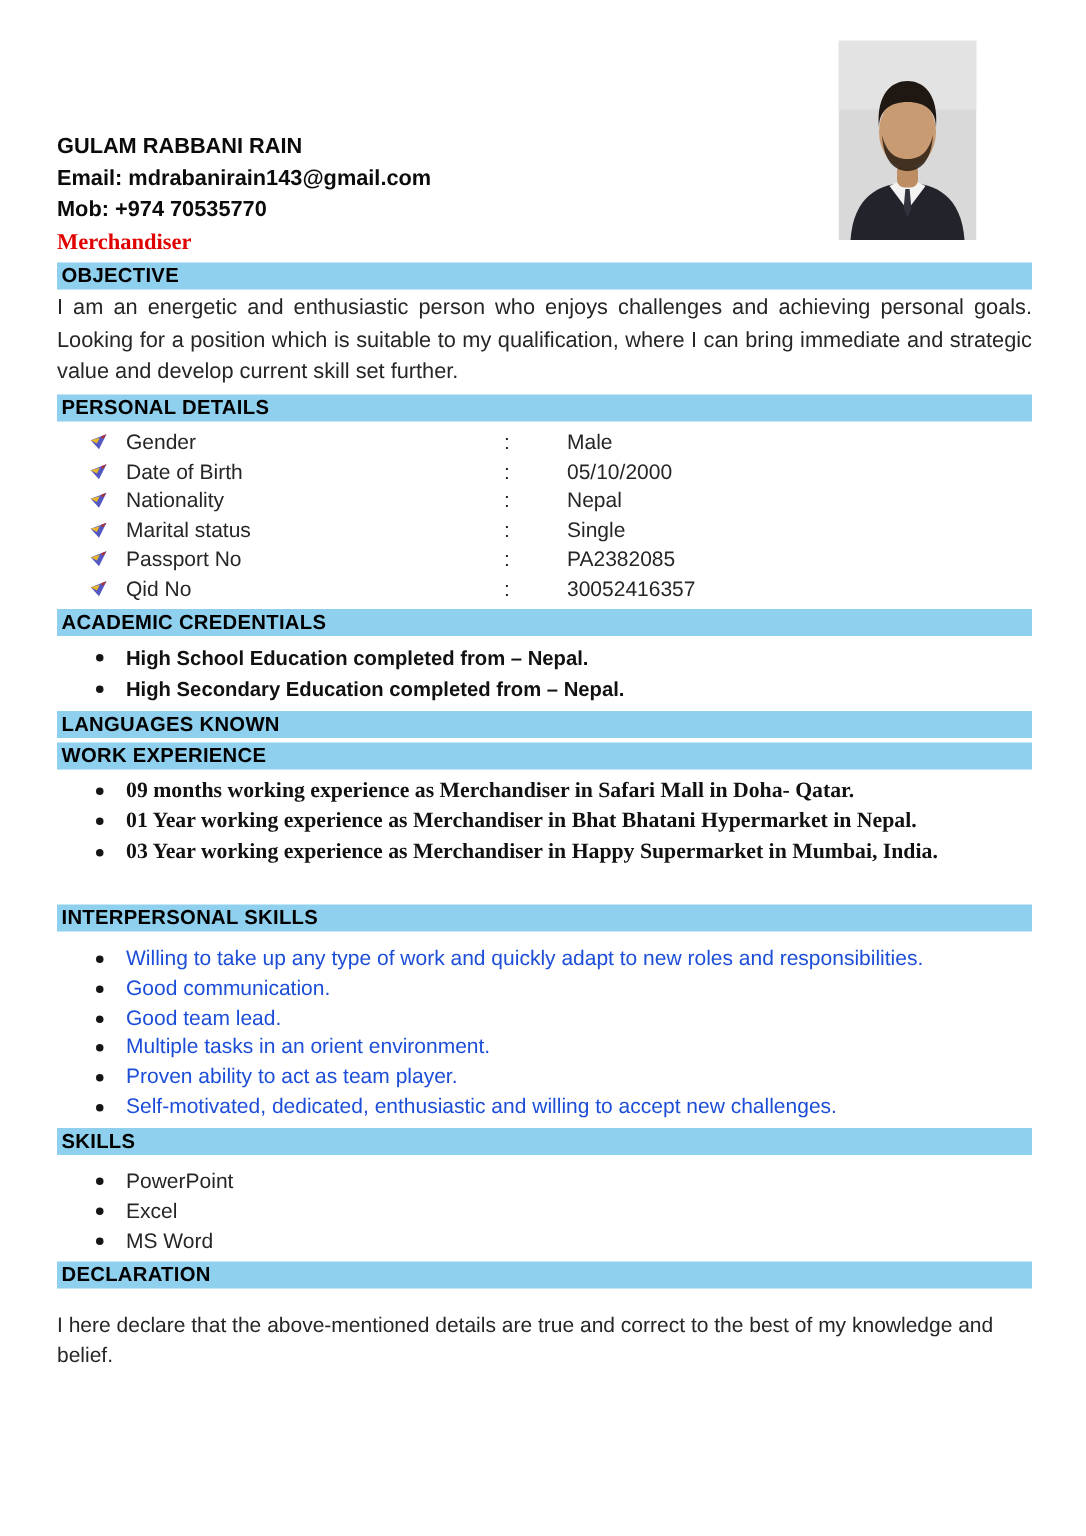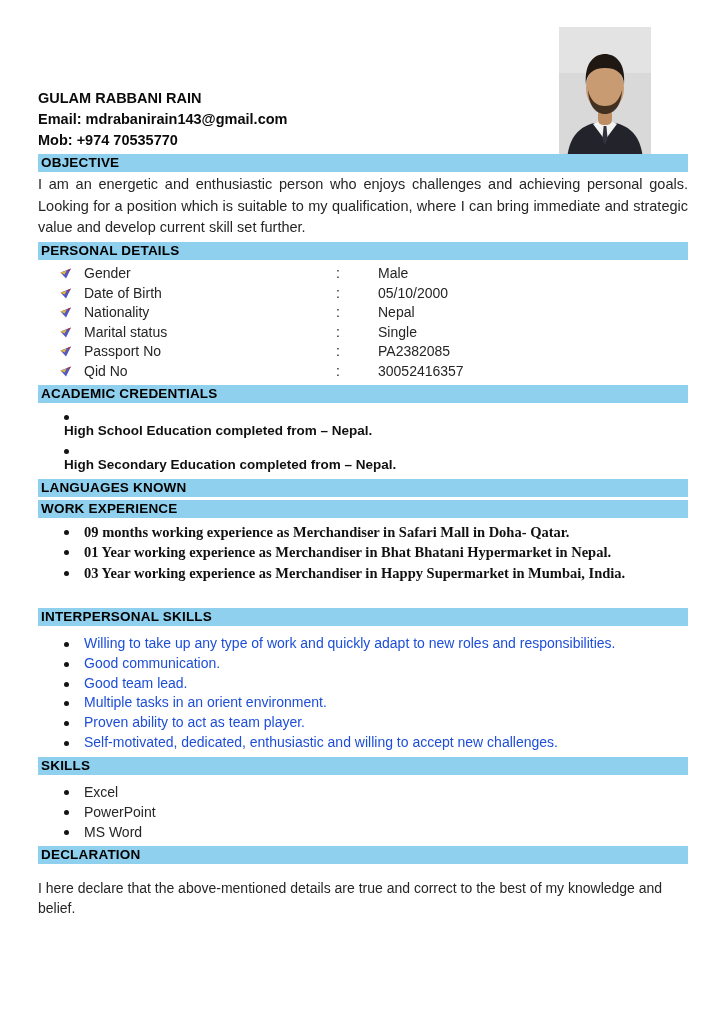--- a/index.html
+++ b/index.html
@@ -40,21 +40,21 @@
   .pd-rows{margin:4px 0 4px 0;}
   .pd-row{display:flex; align-items:center; padding-left:22px; height:19.5px; font-size:14px; color:#262626;}
   .pd-bullet{flex:0 0 12px; margin-right:12px; display:inline-flex;}
   .pd-label{width:252px;}
   .pd-colon{width:42px;}
   .pd-value{flex:1;}
   
   .list{margin:4px 0 4px 0;}
   .li{display:flex; padding-left:26px;}
   .dot{flex:0 0 5px; width:5px; height:5px; border-radius:50%; background:#151515; margin-right:15px; margin-top:8px;}
-  .li-academic{font-weight:700; font-size:13.5px; line-height:21px; color:#111;flex-direction:column;}
+  .li-academic{font-weight:700; font-size:13.5px; line-height:21px; color:#111;}
   .li-lang{font-weight:700; font-size:13.5px; line-height:20px; color:#111;}
   .li-work{font-family:"Liberation Serif",serif; font-weight:700; font-size:14.5px; line-height:20.5px; color:#111;}
   .li-inter{font-size:14px; line-height:19.8px; color:#1d4ed8;}
   .li-skill{font-size:14px; line-height:20px; color:#262626;}
   .gap-before-inter{height:18px;}
   .decl-text{font-size:14px; line-height:20px; margin-top:14px; color:#262626;}
 </style>
 </head>
 <body>
 
@@ -77,20 +77,21 @@
   <div class="header-block">
     <div class="hdr-line">GULAM RABBANI RAIN</div>
     <div class="hdr-line">
       <span>Email:</span>
       <span>mdrabanirain143@gmail.com</span>
     </div>
     <div class="hdr-line">
       <span>Mob:</span>
       <span>+974 70535770</span>
     </div>
+    <div class="job-title">Merchandiser</div>
   </div>
 
   <div class="band">OBJECTIVE</div>
   <p class="para">I am an energetic and enthusiastic person who enjoys challenges and achieving personal goals. Looking for a position which is suitable to my qualification, where I can bring immediate and strategic value and develop current skill set further.</p>
 
   <div class="band">PERSONAL DETAILS</div>
   <div class="pd-rows">
 
     <div class="pd-row">
       <span class="pd-bullet">
@@ -228,25 +229,25 @@
     <div class="li li-inter">
         <span class="dot"></span>
         <span>Self-motivated, dedicated, enthusiastic and willing to accept new challenges.</span>
       </div>
   </div>
 
   <div class="band">SKILLS</div>
   <div class="list" style="margin-top:7px;">
     <div class="li li-skill">
         <span class="dot"></span>
+        <span>PowerPoint</span>
+      </div>
+    <div class="li li-skill">
+        <span class="dot"></span>
         <span>Excel</span>
-      </div>
-    <div class="li li-skill">
-        <span class="dot"></span>
-        <span>PowerPoint</span>
       </div>
     <div class="li li-skill">
         <span class="dot"></span>
         <span>MS Word</span>
       </div>
   </div>
 
   <div class="band">DECLARATION</div>
   <p class="decl-text">I here declare that the above-mentioned details are true and correct to the best of my knowledge and belief.</p>
 

